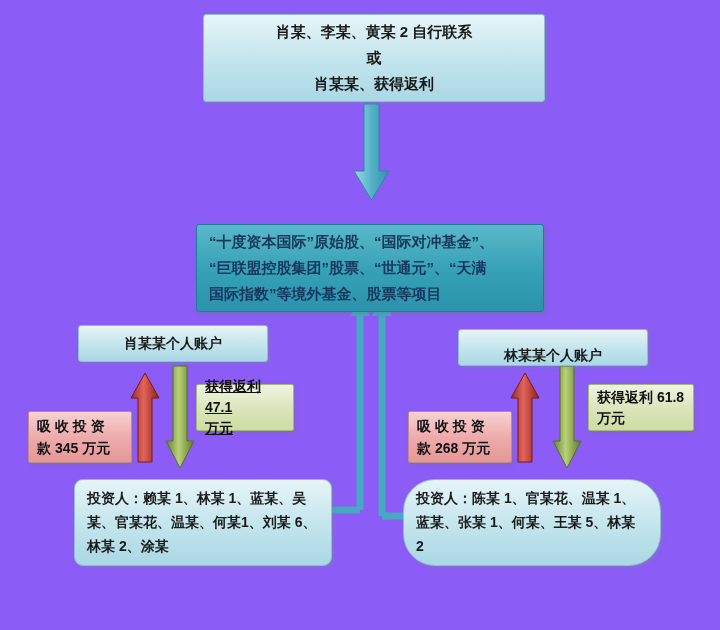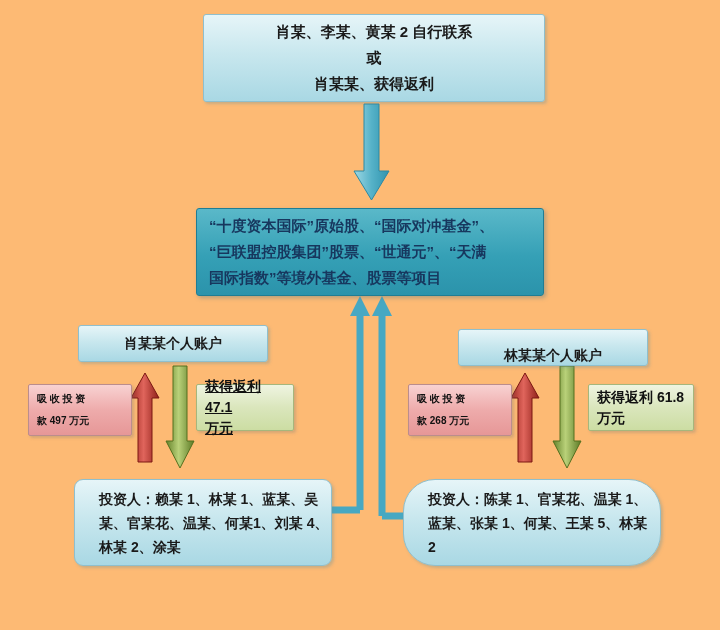--- a/index.html
+++ b/index.html
@@ -1,59 +1,59 @@
 <!DOCTYPE html>
 <html><head>
 <meta charset="utf-8">
 <style>
   html,body{margin:0;padding:0;}
   body{font-family:"Liberation Sans","DejaVu Sans",sans-serif;background:#ffffff;}
-  .canvas{position:relative;width:720px;height:630px;background:#fdba74;overflow:hidden;}
+  .canvas{position:relative;width:720px;height:630px;background:#8b5cf6;overflow:hidden;}
   .arrow-layer{position:absolute;left:0;top:0;width:720px;height:630px;pointer-events:none;}
   .box{position:absolute;box-sizing:border-box;}
   .cyanbox{
     background:linear-gradient(180deg,#e6f5f8 0%,#c8e7ee 45%,#a9d8e4 100%);
     border:1px solid #8fbfcd;border-radius:3px;
     box-shadow:2px 2px 3px rgba(110,145,155,.35);
     color:#1a1a1a;
   }
   .top-box{left:203px;top:14px;width:342px;height:88px;display:flex;flex-direction:column;justify-content:center;text-align:center;font-size:15px;font-weight:600;line-height:26px;}
   .project-box{
-    left:196px;top:208px;width:348px;height:88px;
+    left:196px;top:224px;width:348px;height:88px;
     background:linear-gradient(180deg,#5ab8c9 0%,#35a0b6 55%,#2b93ab 100%);
     border:1px solid #1f7d94;border-radius:3px;
     box-shadow:2px 2px 4px rgba(90,125,135,.45);
     color:#17375e;font-weight:700;font-size:15px;line-height:26px;
     padding:11px 12px;display:flex;flex-direction:column;justify-content:center;text-align:left;
   }
   .account-box{width:190px;height:37px;display:flex;align-items:center;justify-content:center;font-size:14px;font-weight:600;}
   .account-left{left:78px;top:325px;}
   .account-right{left:458px;top:329px;align-items:flex-end;}
   .pinkbox{
     background:linear-gradient(180deg,#f8d2d2 0%,#eeabab 50%,#e69797 100%);
     border:1px solid #bb8d8d;border-radius:2px;
     box-shadow:2px 2px 3px rgba(120,120,120,.3);
-    font-size:10px;font-weight:700;color:#111;line-height:22px;
-    display:flex;flex-direction:column;justify-content:center;padding:15px 8px;text-align:left;
+    font-size:14px;font-weight:700;color:#111;line-height:22px;
+    display:flex;flex-direction:column;justify-content:center;padding:15px 8px;text-align:left;margin-top:27px;
   }
   .pink-left{left:28px;top:384px;width:104px;height:52px;}
   .pink-right{left:408px;top:384px;width:104px;height:52px;}
   .greenbox{
     background:linear-gradient(180deg,#eff4e1 0%,#dae6bc 50%,#ccdda3 100%);
     border:1px solid #a6b67c;border-radius:2px;
     box-shadow:2px 2px 3px rgba(120,120,120,.3);
     font-size:14px;font-weight:700;color:#111;line-height:21px;
     display:flex;flex-direction:column;justify-content:center;padding:3px 8px;text-align:left;
   }
   .green-left{left:196px;top:384px;width:98px;height:47px;text-decoration:underline;}
   .green-right{left:588px;top:384px;width:106px;height:47px;}
   .investors-box{
     width:258px;height:87px;border-radius:9px;
     font-size:14px;font-weight:600;line-height:24px;
-    padding:6px 24px;display:flex;flex-direction:column;justify-content:center;text-align:left;
+    padding:6px 12px;display:flex;flex-direction:column;justify-content:flex-start;text-align:left;
   }
   .inv-left{left:74px;top:479px;}
   .inv-right{left:403px;top:479px;border-radius:32px;}
   .line{display:block;}
   .investors-box .line{white-space:nowrap;}
 </style>
 </head>
 <body>
 
 <div class="canvas">
@@ -115,41 +115,41 @@
   <div class="box cyanbox account-box account-left">
     <span>肖某某个人账户</span>
   </div>
 
   <div class="box cyanbox account-box account-right">
     <span>林某某个人账户</span>
   </div>
 
   <div class="box pinkbox pink-left">
     <span class="line">吸 收 投 资</span>
-    <span class="line">款 497 万元</span>
+    <span class="line">款 345 万元</span>
   </div>
 
   <div class="box greenbox green-left">
     <span class="line">获得返利 47.1</span>
     <span class="line">万元</span>
   </div>
 
   <div class="box pinkbox pink-right">
     <span class="line">吸 收 投 资</span>
     <span class="line">款 268 万元</span>
   </div>
 
   <div class="box greenbox green-right">
     <span class="line">获得返利 61.8</span>
     <span class="line">万元</span>
   </div>
 
   <div class="box cyanbox investors-box inv-left">
     <span class="line">投资人：赖某 1、林某 1、蓝某、吴</span>
-    <span class="line">某、官某花、温某、何某1、刘某 4、</span>
+    <span class="line">某、官某花、温某、何某1、刘某 6、</span>
     <span class="line">林某 2、涂某</span>
   </div>
 
   <div class="box cyanbox investors-box inv-right">
     <span class="line">投资人：陈某 1、官某花、温某 1、</span>
     <span class="line">蓝某、张某 1、何某、王某 5、林某</span>
     <span class="line">2</span>
   </div>
 
 </div>

